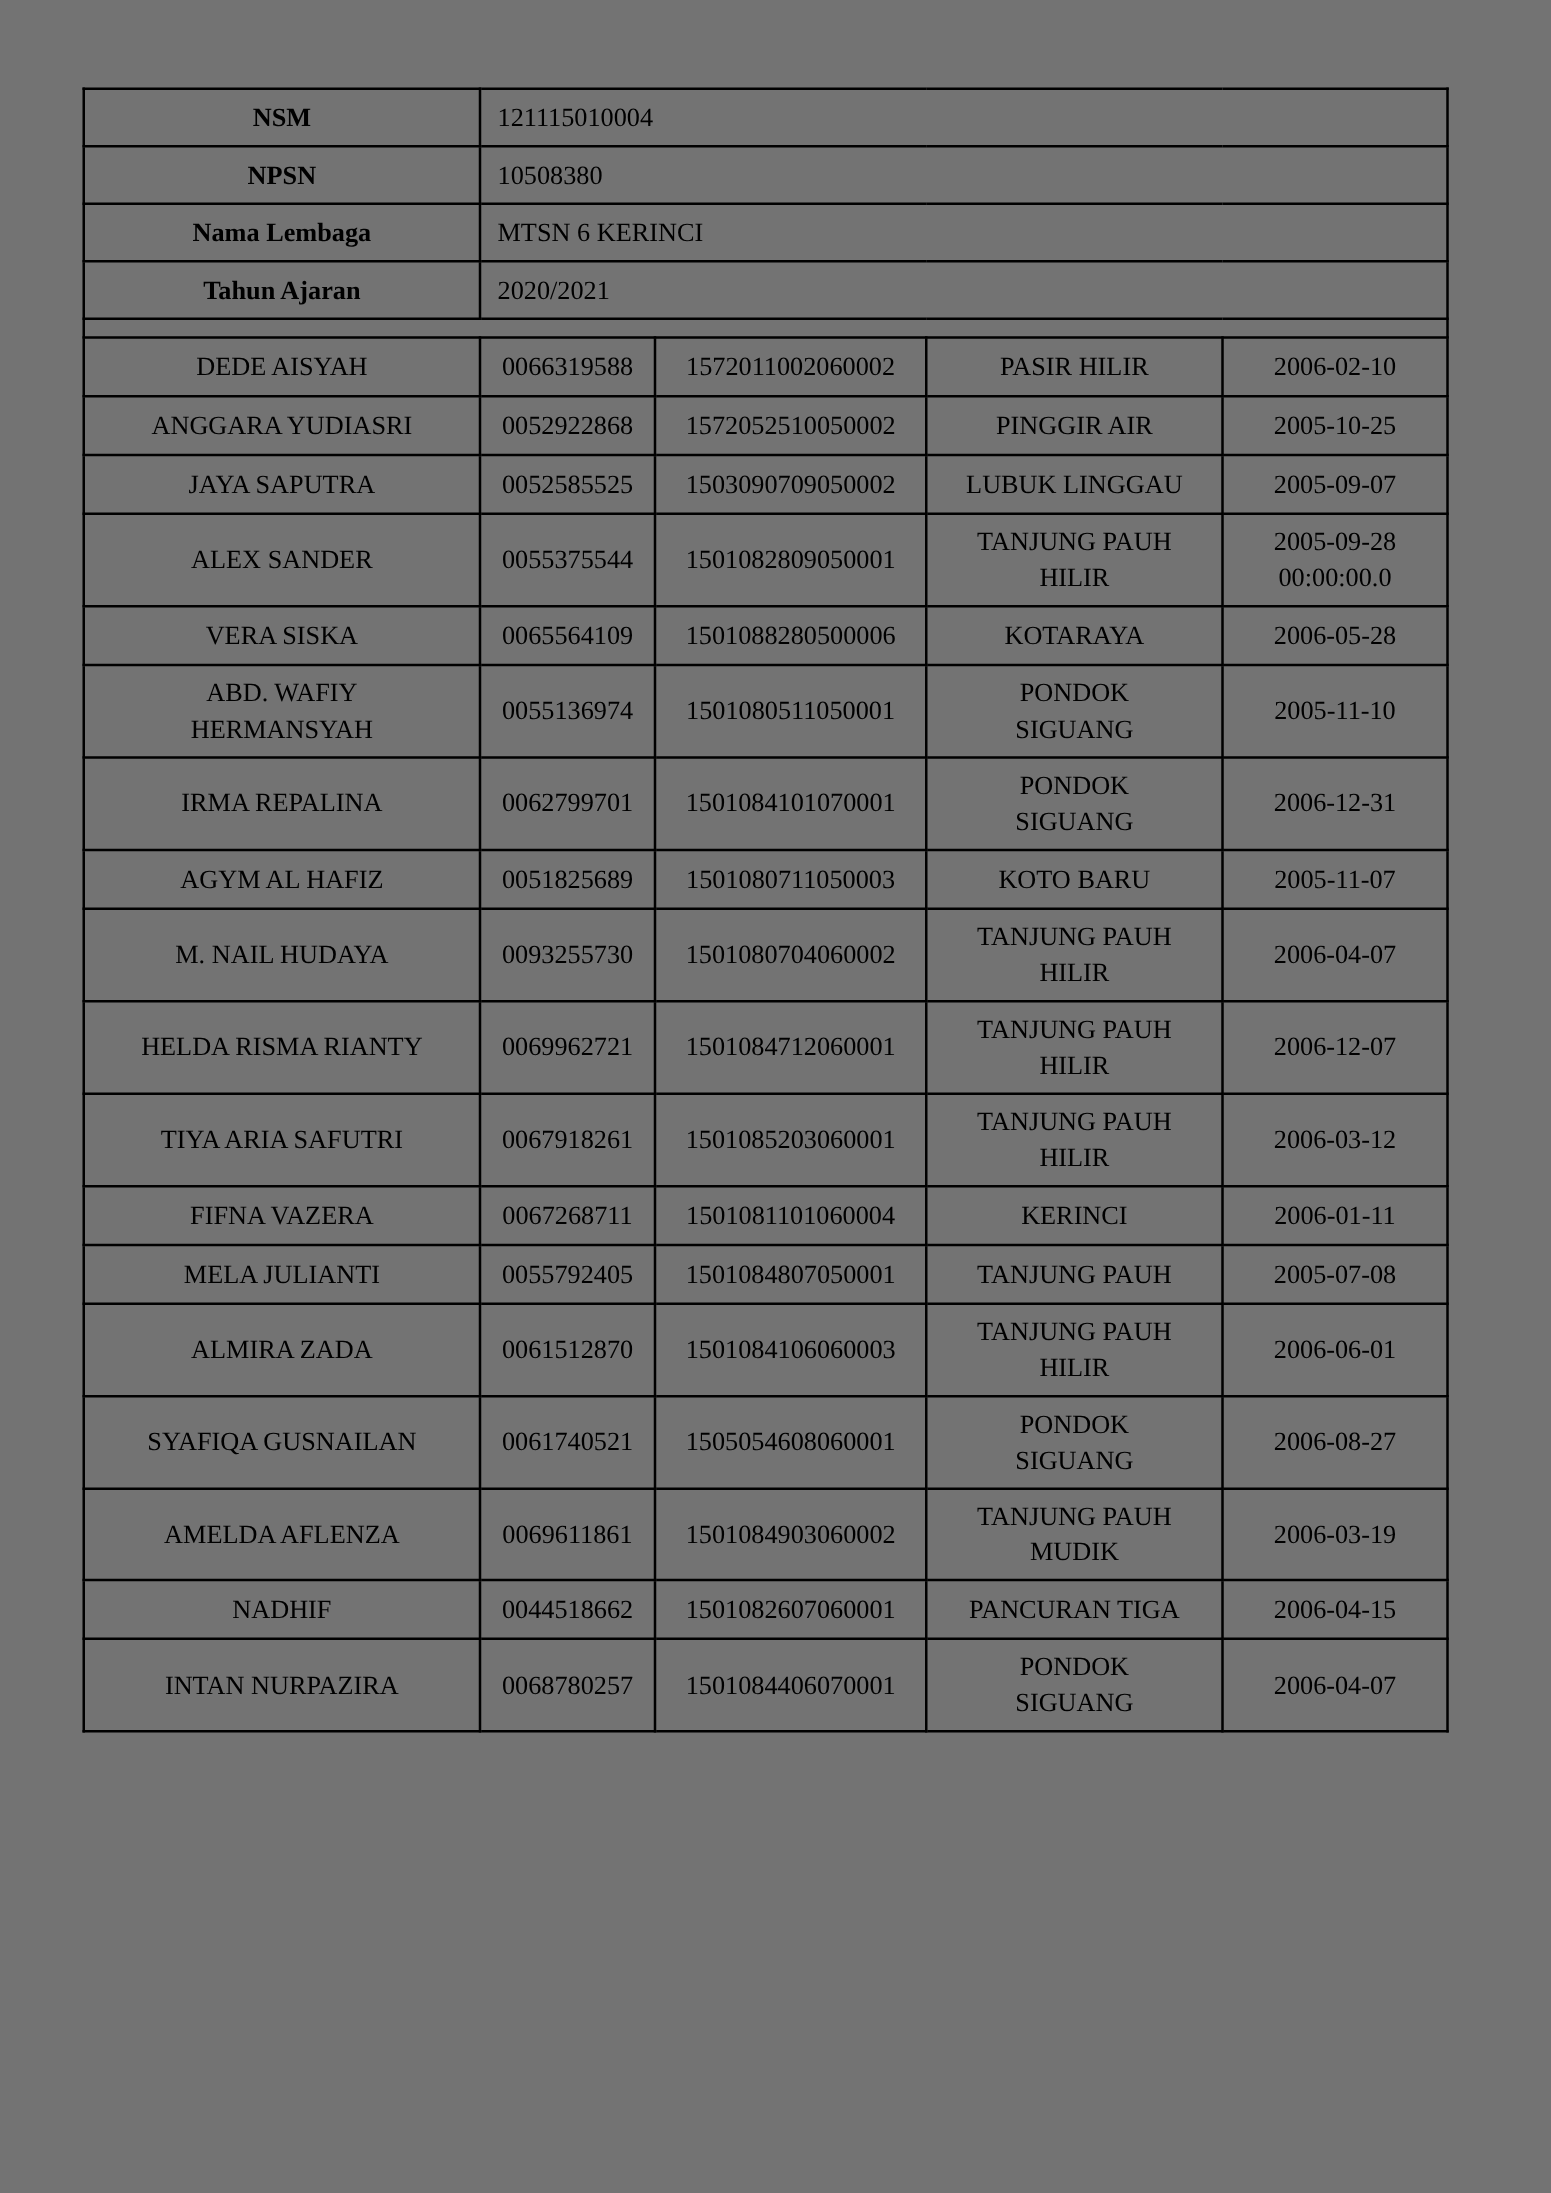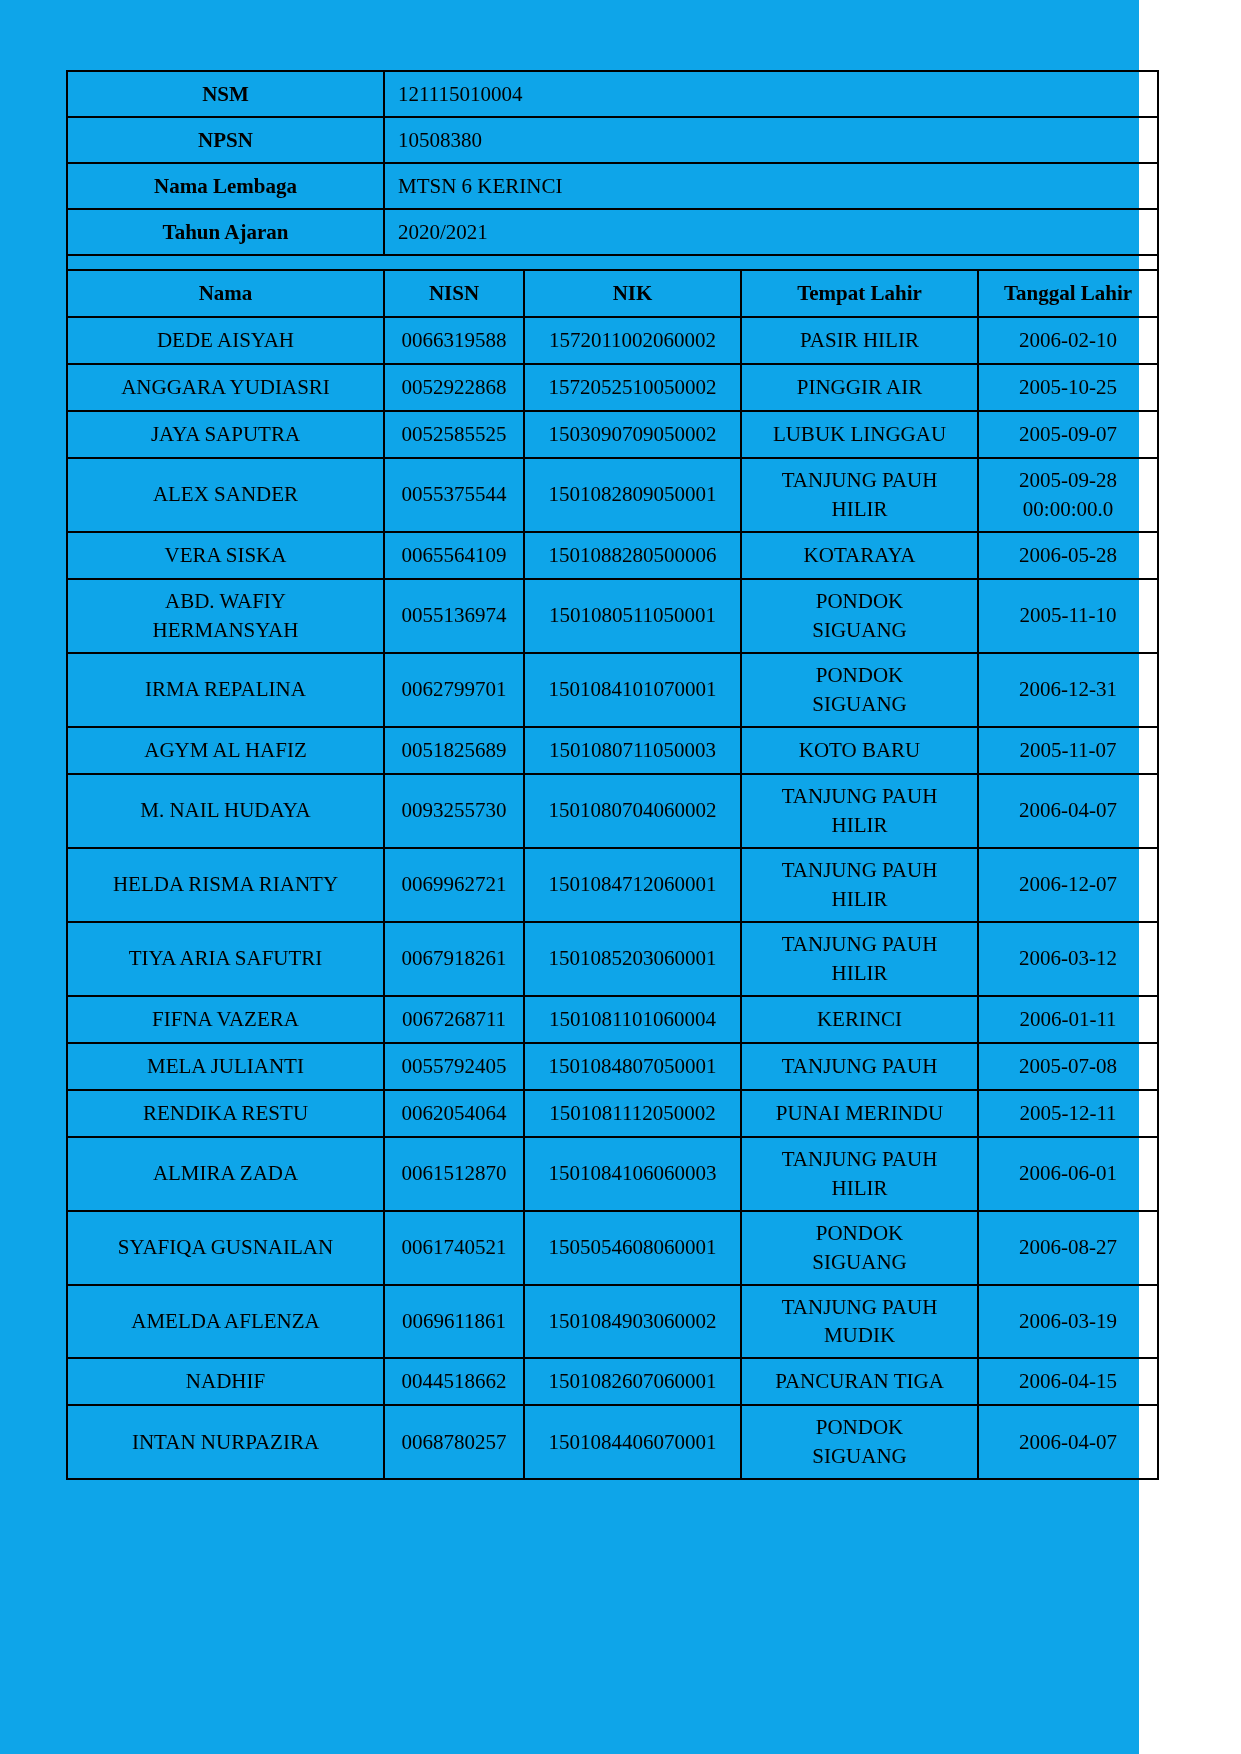--- a/index.html
+++ b/index.html
@@ -9,25 +9,25 @@
   }
   body {
     width: 1241px;
     height: 1754px;
     font-family: "Liberation Serif", "DejaVu Serif", serif;
     color: #000000;
     box-sizing: border-box;
   }
   .page {
     position: relative;
-    width: 1139px;
+    width: 1241px;
     height: 1754px;
     padding: 70px 84px 0 66px;
     box-sizing: border-box;
-    background: #0ea5e9;
+    background: #737373;
   }
   table.doc-table {
     border-collapse: collapse;
     table-layout: fixed;
     width: 1091px;
   }
   table.doc-table td,
   table.doc-table th {
     border: 2px solid #000000;
     font-size: 21px;
@@ -88,27 +88,20 @@
         <td class="info-label">Nama Lembaga</td>
         <td class="info-value" colspan="4">MTSN 6 KERINCI</td>
       </tr>
       <tr class="info-row">
         <td class="info-label">Tahun Ajaran</td>
         <td class="info-value" colspan="4">2020/2021</td>
       </tr>
       <tr class="gap-row">
         <td colspan="5"></td>
       </tr>
-      <tr class="header-row">
-        <th>Nama</th>
-        <th>NISN</th>
-        <th>NIK</th>
-        <th>Tempat Lahir</th>
-        <th>Tanggal Lahir</th>
-      </tr>
     </tbody>
     <tbody id="students-tbody">
     <tr class="data-row">
     <td>DEDE AISYAH</td>
     <td>0066319588</td>
     <td>1572011002060002</td>
     <td>PASIR HILIR</td>
     <td>2006-02-10</td>
   </tr>
         <tr class="data-row">
@@ -197,27 +190,20 @@
     <td>2006-01-11</td>
   </tr>
         <tr class="data-row">
     <td>MELA JULIANTI</td>
     <td>0055792405</td>
     <td>1501084807050001</td>
     <td>TANJUNG PAUH</td>
     <td>2005-07-08</td>
   </tr>
         <tr class="data-row">
-    <td>RENDIKA RESTU</td>
-    <td>0062054064</td>
-    <td>1501081112050002</td>
-    <td>PUNAI MERINDU</td>
-    <td>2005-12-11</td>
-  </tr>
-        <tr class="data-row">
     <td>ALMIRA ZADA</td>
     <td>0061512870</td>
     <td>1501084106060003</td>
     <td>TANJUNG PAUH
 HILIR</td>
     <td>2006-06-01</td>
   </tr>
         <tr class="data-row">
     <td>SYAFIQA GUSNAILAN</td>
     <td>0061740521</td>

